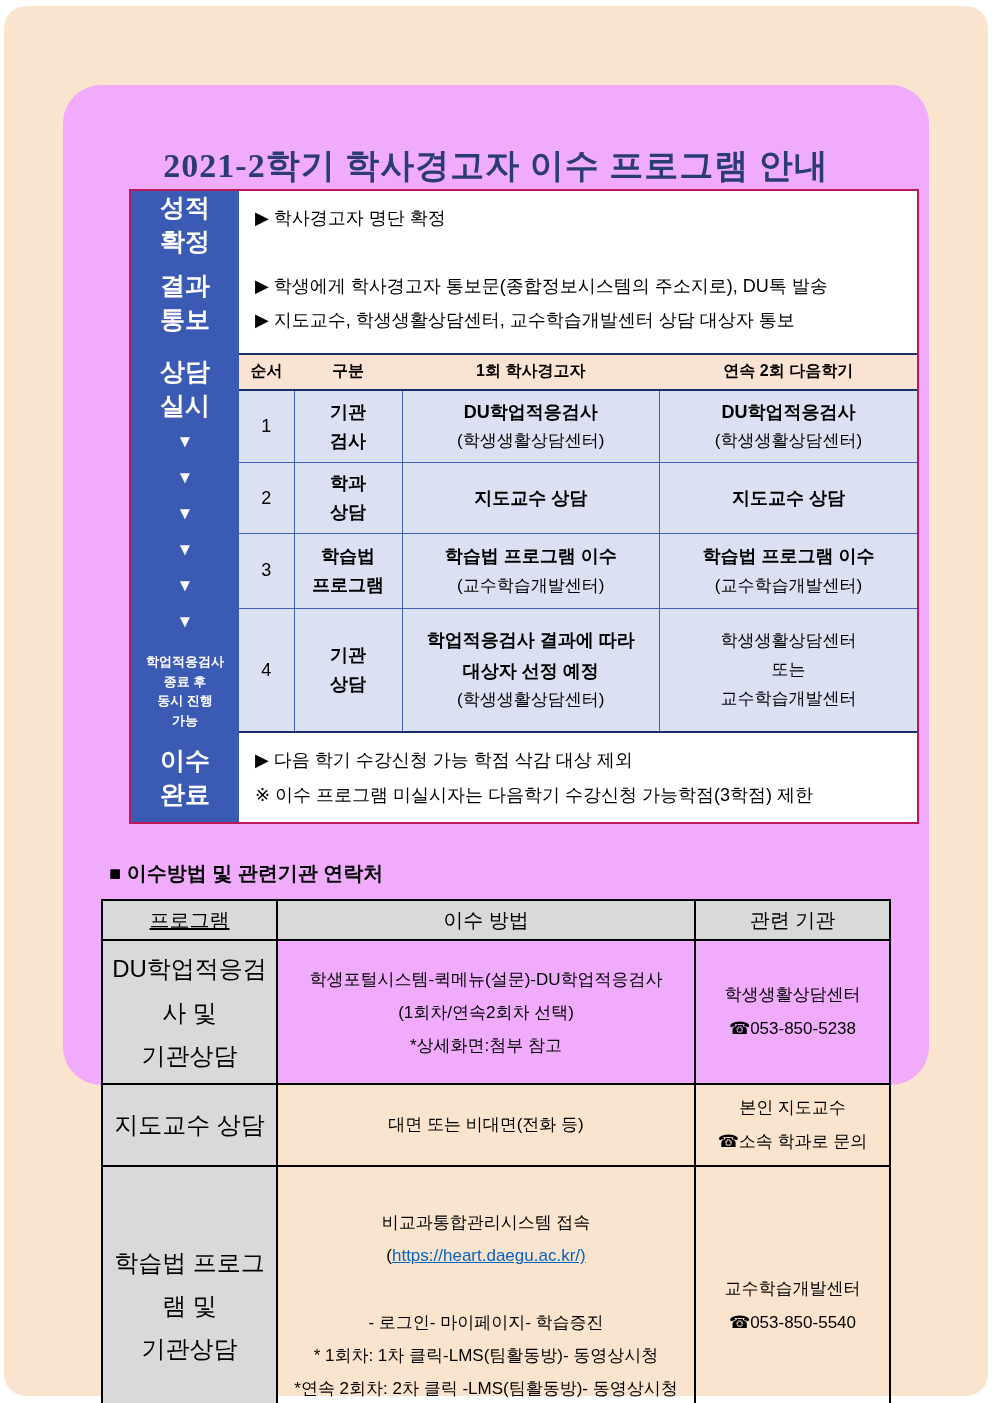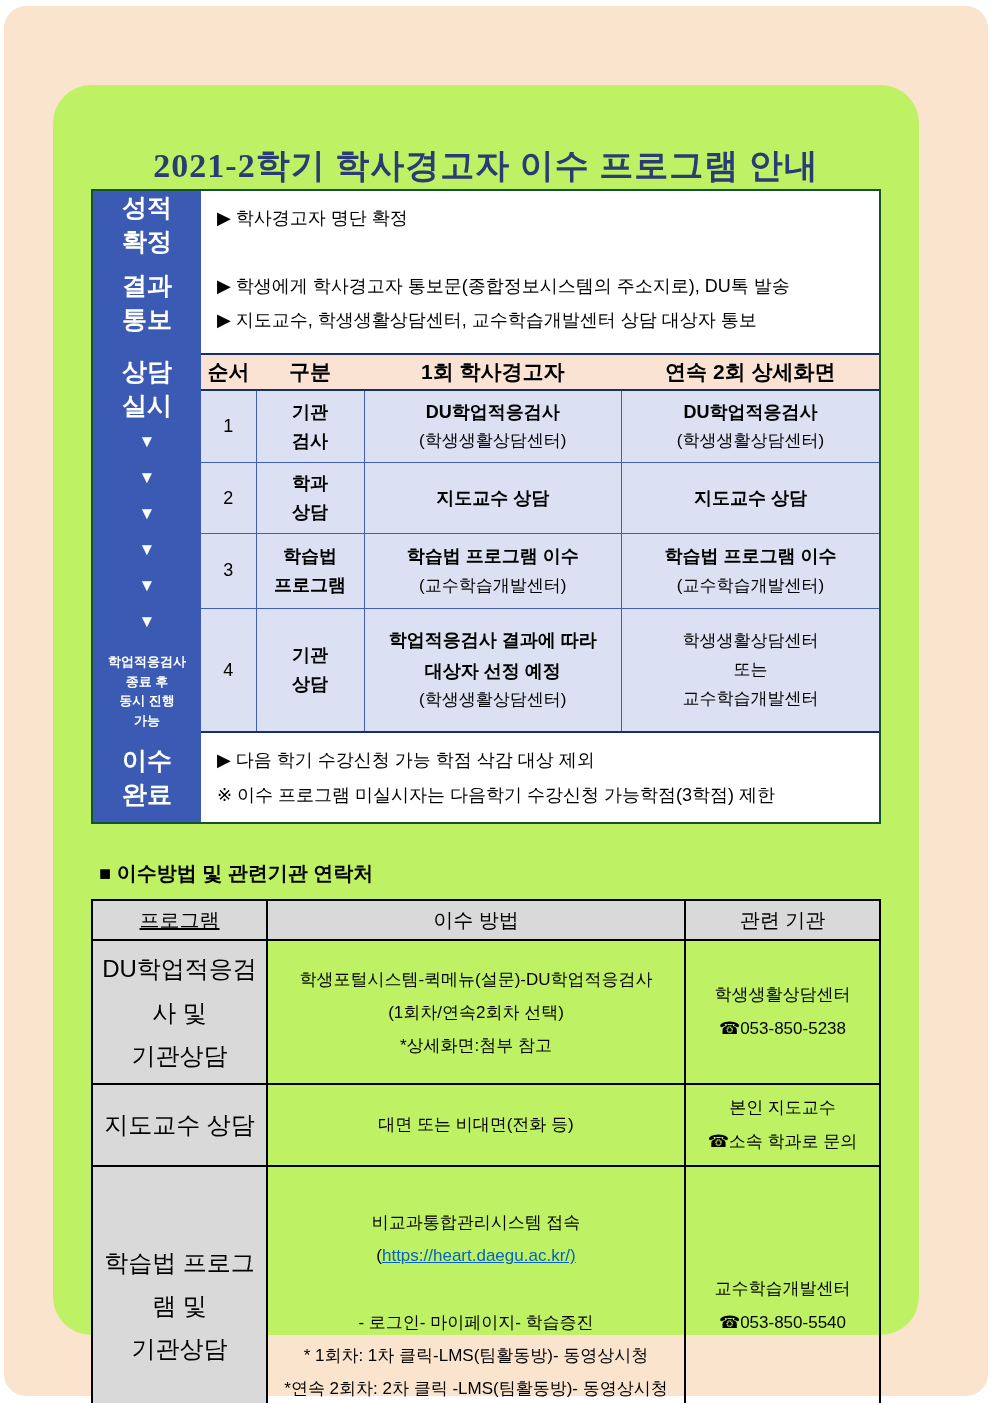--- a/index.html
+++ b/index.html
@@ -5,37 +5,37 @@
   html,body{margin:0;padding:0;}
   body{
     width:992px;height:1403px;background:#ffffff;position:relative;overflow:hidden;
     font-family:"Liberation Sans","DejaVu Sans",sans-serif;color:#000;
   }
   .page-bg{
     position:absolute;left:4px;top:6px;right:4px;bottom:7px;
     background:#fbe4cd;border-radius:22px;
   }
   .card{
-    position:absolute;left:53px;top:85px;width:866px;height:1250px;
-    background:#bef264;border-radius:38px;box-sizing:border-box;
+    position:absolute;left:63px;top:85px;width:866px;height:1000px;
+    background:#f0abfc;border-radius:38px;box-sizing:border-box;
     padding:58px 38px 0 38px;
   }
   .doc-title{
     text-align:center;font-family:"Liberation Serif","DejaVu Serif",serif;
     font-size:34px;font-weight:bold;color:#2b3c75;letter-spacing:1px;
     margin:0 0 0 0;
   }
   .section-heading{font-size:20px;font-weight:bold;white-space:pre-line;}
   .heading-flow{color:#1d3569;margin-top:74px;margin-bottom:12px;}
   .heading-contact{color:#000;margin-top:36px;margin-bottom:12px;padding-left:8px;}
 
   
   .flow-table{
     display:grid;grid-template-columns:108px 1fr;
-    border:2px solid #14532d;width:790px;box-sizing:border-box;
+    border:2px solid #be185d;width:790px;box-sizing:border-box;margin-left:28px;
   }
   .flow-side{
     background:#3b5ab3;color:#fff;display:flex;flex-direction:column;
     align-items:center;justify-content:center;text-align:center;
     font-weight:bold;font-size:25px;line-height:1.35;white-space:pre-line;
   }
   .flow-side.consult{justify-content:flex-start;padding-top:8px;}
   .flow-arrows{display:flex;flex-direction:column;align-items:center;margin-top:2px;}
   .flow-arrow{font-size:17px;line-height:36px;color:#fff;}
   .flow-note{font-size:13px;font-weight:bold;line-height:1.5;margin-top:12px;white-space:pre-line;}
@@ -47,21 +47,21 @@
   .sec1{min-height:64px;}
   .sec2{min-height:84px;}
   .sec3{min-height:365px;}
   .sec4{min-height:89px;}
   .flow-body.consult{padding:6px 0 0 0;justify-content:flex-start;}
 
   .consult-table{width:100%;border-collapse:collapse;table-layout:fixed;flex:1;}
   .consult-table col.c-no{width:55px;}
   .consult-table col.c-cat{width:108px;}
   .consult-table th{
-    background:#fbe3d3;font-weight:bold;font-size:21px;height:30px;
+    background:#fbe3d3;font-weight:bold;font-size:16px;height:30px;
     border:none;border-top:2px solid #17306b;border-bottom:2px solid #17306b;
     padding:2px 0;
   }
   .consult-table td{
     background:#dbe0f2;border:1px solid #3f5fba;text-align:center;
     vertical-align:middle;padding:6px 4px;font-size:18px;
   }
   .consult-table td:first-child{border-left:none;}
   .consult-table td:last-child{border-right:none;}
   .consult-table tr:last-child td{border-bottom:2px solid #17306b;}
@@ -144,21 +144,21 @@
             <col class="c-no">
             <col class="c-cat">
             <col>
             <col>
           </colgroup>
         <thead>
           <tr>
             <th>순서</th>
             <th>구분</th>
             <th>1회 학사경고자</th>
-            <th>연속 2회 상세화면</th>
+            <th>연속 2회 다음학기</th>
           </tr>
         </thead>
         <tbody>
           <tr class="row1">
             <td>1</td>
             <td class="cell-cat">기관
 검사</td>
             <td>
               <div class="cell-main">DU학업적응검사</div>
               <div class="cell-sub">(학생생활상담센터)</div>

